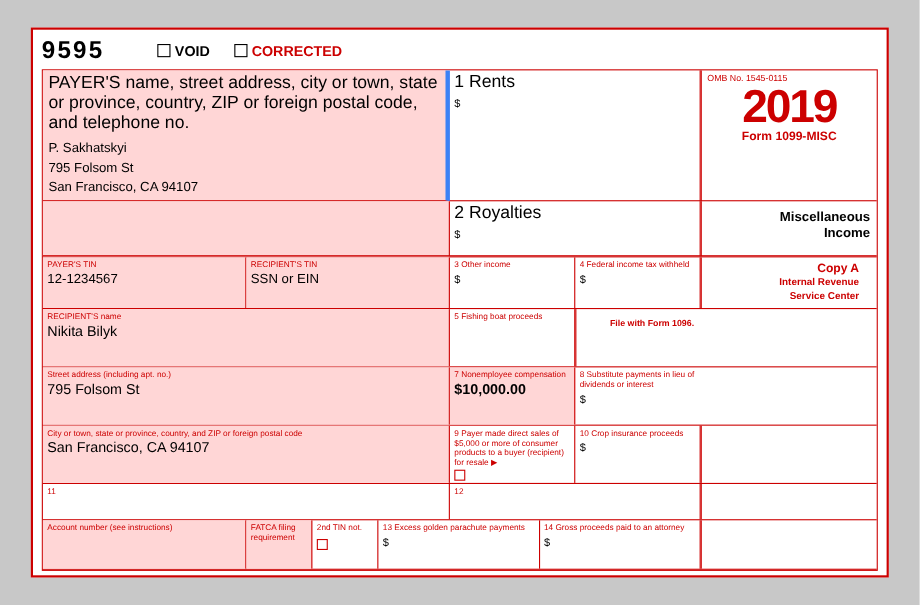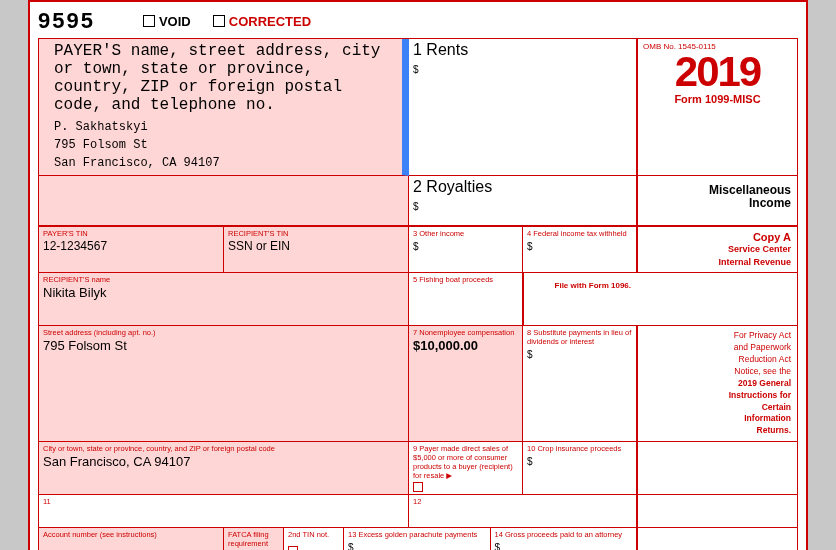--- a/index.html
+++ b/index.html
@@ -109,24 +109,23 @@
       text-align: right;
       line-height: 1.4;
     }
     
     .row1 {
       display: grid;
       grid-template-columns: 370px 1fr 160px;
       min-height: 80px;
     }
     .row1-payer {
-      border-right: 7px solid #3b82f6;
-      border-bottom: 1px solid #c00;
-      padding: 3px 15px;
-      font-family: Liberation Mono, monospace;
+      border-right: 4px solid #3b82f6;
+      border-bottom: 1px solid #c00;
+      padding: 3px 5px;
     }
     .row1-rents {
       border-right: 1px solid #c00;
       border-bottom: 1px solid #c00;
       padding: 2px 4px;
     }
     .row1-omb {
       border-bottom: 1px solid #c00;
       padding: 3px 5px;
       display: flex;
@@ -260,25 +259,25 @@
         <div class="fvalue">SSN or EIN</div>
       </div>
       <div class="form-cell">
         <div class="flabel">3 Other income</div>
         <div class="fvalue"><span class="dollar-sign">$</span></div>
       </div>
       <div class="form-cell">
         <div class="flabel">4 Federal income tax withheld</div>
         <div class="fvalue"><span class="dollar-sign">$</span></div>
       </div>
-      <div style="border-left:1px solid #c00; padding:4px 6px; text-align:right;">
+      <div style="border-left:1px solid #c00; padding:4px 16px; text-align:right;">
         <div class="copy-a">Copy A</div>
         <div class="copy-detail">
+          <div class="copy-bold">Internal Revenue</div>
           <div class="copy-bold">Service Center</div>
-          <div class="copy-bold">Internal Revenue</div>
         </div>
       </div>
     </div>
 
     <div style="display:grid; grid-template-columns: 370px 1fr 1fr 160px; border-bottom:1px solid #c00;">
       <div class="form-cell highlighted-pink" style="min-height:52px; border-right:1px solid #c00;">
         <div class="flabel">RECIPIENT'S name</div>
         <div class="fvalue" style="font-size:13px;">Nikita Bilyk</div>
       </div>
       <div class="form-cell">
@@ -295,33 +294,20 @@
         <div class="fvalue" style="font-size:13px;">795 Folsom St</div>
       </div>
       <div class="form-cell highlighted-pink">
         <div class="flabel">7 Nonemployee compensation</div>
         <div class="fvalue" style="font-size:13px; font-weight:bold;">$10,000.00</div>
       </div>
       <div class="form-cell">
         <div class="flabel">8 Substitute payments in lieu of dividends or interest</div>
         <div class="fvalue"><span class="dollar-sign">$</span></div>
       </div>
-      <div style="border-left:1px solid #c00; padding:4px 6px; text-align:right;">
-        <div class="privacy-text">
-          <div>For Privacy Act</div>
-          <div>and Paperwork</div>
-          <div>Reduction Act</div>
-          <div>Notice, see the</div>
-          <div style="font-weight:bold;">2019 General</div>
-          <div style="font-weight:bold;">Instructions for</div>
-          <div style="font-weight:bold;">Certain</div>
-          <div style="font-weight:bold;">Information</div>
-          <div style="font-weight:bold;">Returns.</div>
-        </div>
-      </div>
     </div>
 
     <div style="display:grid; grid-template-columns: 370px 1fr 1fr 160px; border-bottom:1px solid #c00;">
       <div class="form-cell highlighted-pink" style="min-height:40px; border-right:1px solid #c00;">
         <div class="flabel">City or town, state or province, country, and ZIP or foreign postal code</div>
         <div class="fvalue" style="font-size:13px;">San Francisco, CA 94107</div>
       </div>
       <div class="form-cell">
         <div class="flabel">9 Payer made direct sales of $5,000 or more of consumer products to a buyer (recipient) for resale ▶</div>
         <div style="display:flex; align-items:center; margin-top:2px;">

